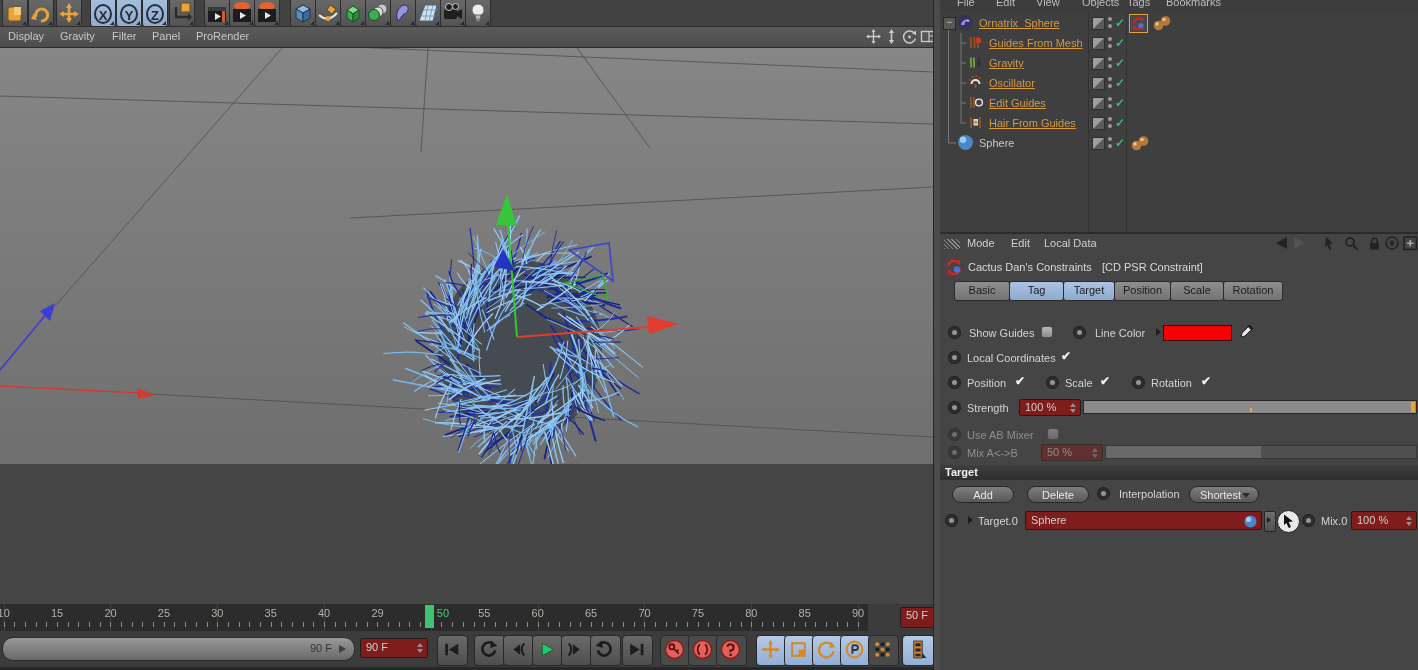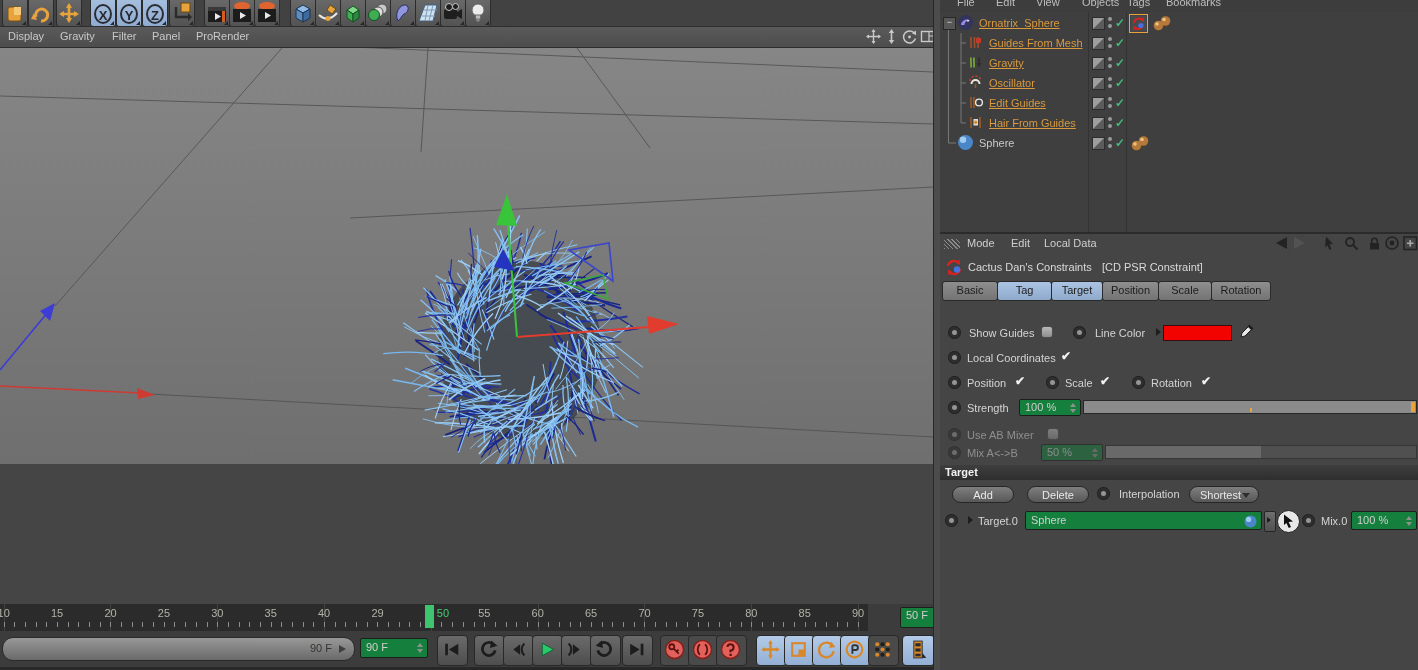--- a/index.html
+++ b/index.html
@@ -67,29 +67,29 @@
   .encheck{position:absolute;left:175px;top:3px;color:#43b97d;font-weight:bold;font-size:12px;}
   .omtag{position:absolute;top:2px;width:17px;height:17px;}
   .omtag.sel{outline:1px solid #e8a33c;}
 
   
   .am{position:absolute;left:0;top:232px;width:478px;height:438px;background:#454545;border-top:2px solid #2b2b2b;}
   .am .menulbl{position:absolute;top:3px;color:#cfcfcf;}
   .grip{position:absolute;left:4px;top:5px;width:16px;height:10px;background:repeating-linear-gradient(45deg,#8a8a8a 0 1px,transparent 1px 3px);}
   .amico{position:absolute;top:2px;width:17px;height:17px;}
   .titrow{position:absolute;left:0;top:20px;width:478px;height:26px;}
-  .tab{position:absolute;top:47px;height:18px;border:1px solid #2a2a2a;border-radius:3px;background:linear-gradient(#8e8e8e,#737373);color:#1c1c1c;text-align:center;line-height:17px;}
+  .tab{position:absolute;top:47px;height:18px;border:1px solid #2a2a2a;border-radius:3px;background:linear-gradient(#8e8e8e,#737373);color:#1c1c1c;text-align:center;line-height:17px;margin-left:12px;}
   .tab.active{background:linear-gradient(#abc4e3,#8fa9cc);}
   .sechead{position:absolute;left:0;width:478px;height:15px;background:linear-gradient(#3e3e3e,#2e2e2e);color:#f0f0f0;font-weight:bold;line-height:15px;padding-left:5px;box-sizing:border-box;}
   .adot{position:absolute;width:13px;height:13px;border-radius:50%;background:#2e2e2e;box-shadow:inset 0 0 0 1px #232323;}
   .adot::after{content:'';position:absolute;left:4px;top:4px;width:5px;height:5px;border-radius:50%;background:#959595;}
   .dis{opacity:.5;}
   .cb{position:absolute;width:12px;height:12px;border-radius:3px;background:linear-gradient(#b8b8b8,#8e8e8e);border:1px solid #4d4d4d;box-sizing:border-box;}
   .chk{position:absolute;color:#f2f2f2;font-weight:bold;font-size:12px;}
-  .field{position:absolute;background:#15803d;border:1px solid #1d1d1d;border-radius:2px;color:#cfcfcf;box-sizing:border-box;}
+  .field{position:absolute;background:#7f1d1d;border:1px solid #1d1d1d;border-radius:2px;color:#cfcfcf;box-sizing:border-box;}
   .field .fv{position:absolute;left:5px;top:1px;}
   .spn{position:absolute;right:3px;top:50%;margin-top:-5px;width:7px;height:10px;}
   .spn::before{content:'';position:absolute;left:0;top:0;border-left:3.5px solid transparent;border-right:3.5px solid transparent;border-bottom:4px solid #909090;}
   .spn::after{content:'';position:absolute;left:0;bottom:0;border-left:3.5px solid transparent;border-right:3.5px solid transparent;border-top:4px solid #909090;}
   .slider{position:absolute;height:14px;background:#8b8b8b;border:1px solid #282828;box-sizing:border-box;}
   .slider .hdl{position:absolute;right:1px;top:1px;width:4px;height:10px;background:#e8a33c;}
   .slider .dtk{position:absolute;left:50%;bottom:1px;width:2px;height:4px;background:#e8a33c;}
   .slider.half{background:#5c5c5c;}
   .slider.half .fill{position:absolute;left:0;top:0;height:12px;width:50%;background:#8e8e8e;}
   .pill{position:absolute;height:17px;border-radius:9px;background:linear-gradient(#7e7e7e,#585858);border:1px solid #262626;color:#e8e8e8;text-align:center;line-height:16px;box-sizing:border-box;}

